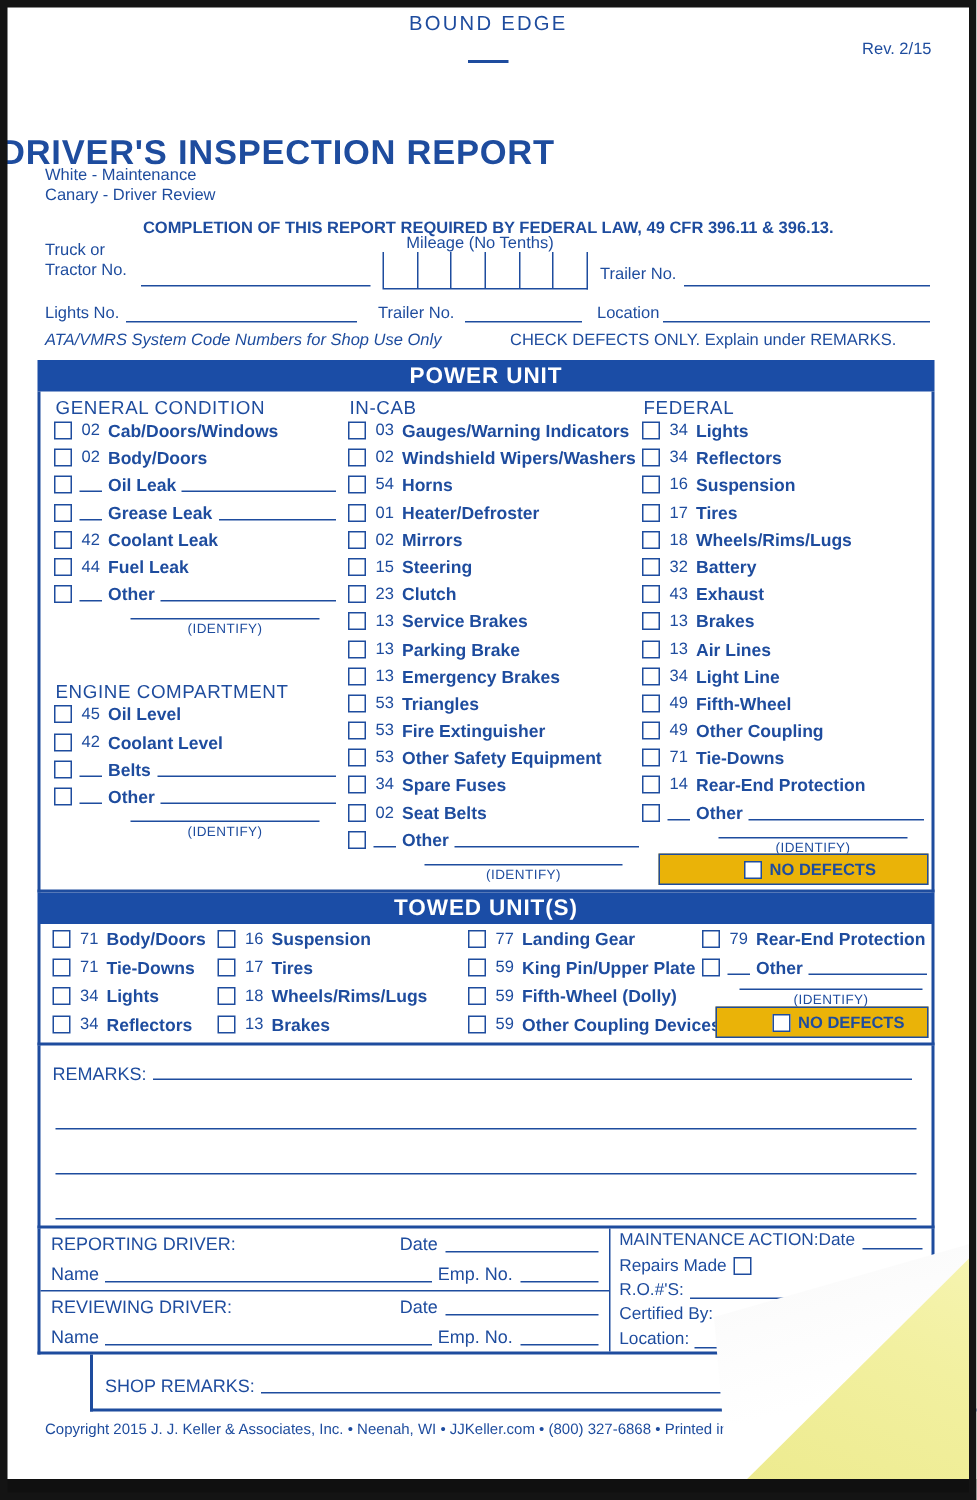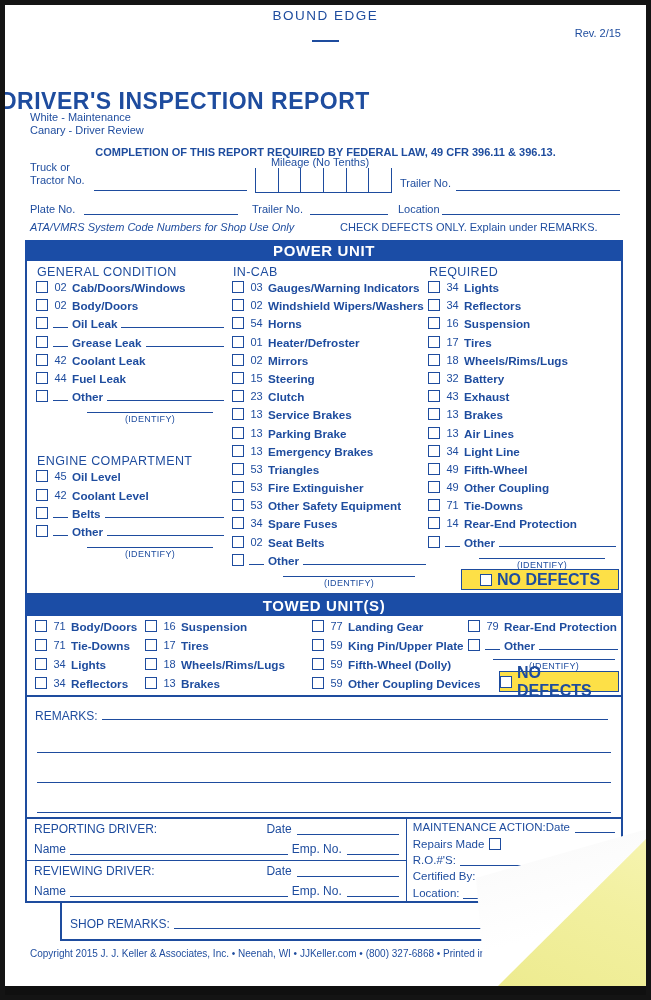--- a/index.html
+++ b/index.html
@@ -51,21 +51,21 @@
   .cb{width:10px;height:10px;border:1.6px solid var(--ink);margin:0 3px 0 1px;flex:none;background:#fff;}
   .code{width:19px;text-align:center;font-size:11px;flex:none;}
   .code:empty{border-bottom:1.4px solid var(--ink);height:10px;width:15px;margin:0 2px;}
   .ilabel{font-weight:bold;font-size:11.7px;margin-left:2px;white-space:nowrap;}
   .fill{flex:1;margin:0 3px 3px 4px;height:10px;}
   .fill.on{border-bottom:1.4px solid var(--ink);}
   .identify{margin:4px 14px 0 52px;border-top:1.4px solid var(--ink);text-align:center;
             font-size:9px;padding-top:1px;letter-spacing:.3px;}
   .identify.t{margin:1px 6px 0 26px;}
   .nodefects{position:absolute;display:flex;align-items:center;justify-content:center;gap:5px;
-             border:1.6px solid var(--ink);font-weight:bold;font-size:16px;background:#fde047;}
+             border:1.6px solid var(--ink);font-weight:bold;font-size:11px;background:#eab308;padding-left:22px;}
   .nd-pu{right:2px;bottom:3px;width:156px;height:19px;}
   .nd-t{right:2px;bottom:3px;width:118px;height:19px;}
 
   .tcol{position:absolute;top:4px;}
   .t1{left:7px;}.t2{left:117px;}.t3{left:284px;}.t4{left:440px;width:154px;}
 
   .remtop{display:flex;align-items:flex-end;padding:12px 10px 0 8px;font-size:12px;}
   .rline{margin:0 10px;height:29px;border-bottom:1.4px solid var(--ink);}
 
   .sigleft{width:408px;border-right:1.6px solid var(--ink);display:flex;flex-direction:column;box-sizing:border-box;}
@@ -113,21 +113,21 @@
     <div></div>
       <div></div>
       <div></div>
     <div></div>
       <div></div>
       <div></div>
   </div>
   <div class="lbl" style="left:400px;top:177px;">Trailer No.</div>
   <div class="fline" style="left:456px;top:176px;width:164px;"></div>
 
-  <div class="lbl" style="left:30px;top:203px;">Plate No.</div>
+  <div class="lbl" style="left:30px;top:203px;">Lights No.</div>
   <div class="fline" style="left:84px;top:200px;width:154px;"></div>
   <div class="lbl" style="left:252px;top:203px;">Trailer No.</div>
   <div class="fline" style="left:310px;top:200px;width:78px;"></div>
   <div class="lbl" style="left:398px;top:203px;">Location</div>
   <div class="fline" style="left:442px;top:200px;width:178px;"></div>
 
   <div class="lbl italic" style="left:30px;top:221px;">ATA/VMRS System Code Numbers for Shop Use Only</div>
   <div class="lbl" style="left:340px;top:221px;">CHECK DEFECTS ONLY. Explain under REMARKS.</div>
 
   <div class="main">
@@ -336,21 +336,21 @@
               <span class="cb"></span>
               <span class="code"></span>
               <span class="ilabel">Other</span>
               <span class="fill on"></span>
             </div>
           </div>
         <div class="identify">(IDENTIFY)</div>
       </div>
 
       <div class="pucol col3">
-        <div class="colhead">REQUIRED</div>
+        <div class="colhead">FEDERAL</div>
         <div>
 
             <div class="item">
               <span class="cb"></span>
               <span class="code">34</span>
               <span class="ilabel">Lights</span>
               <span class="fill"></span>
             </div>
 
             <div class="item">

